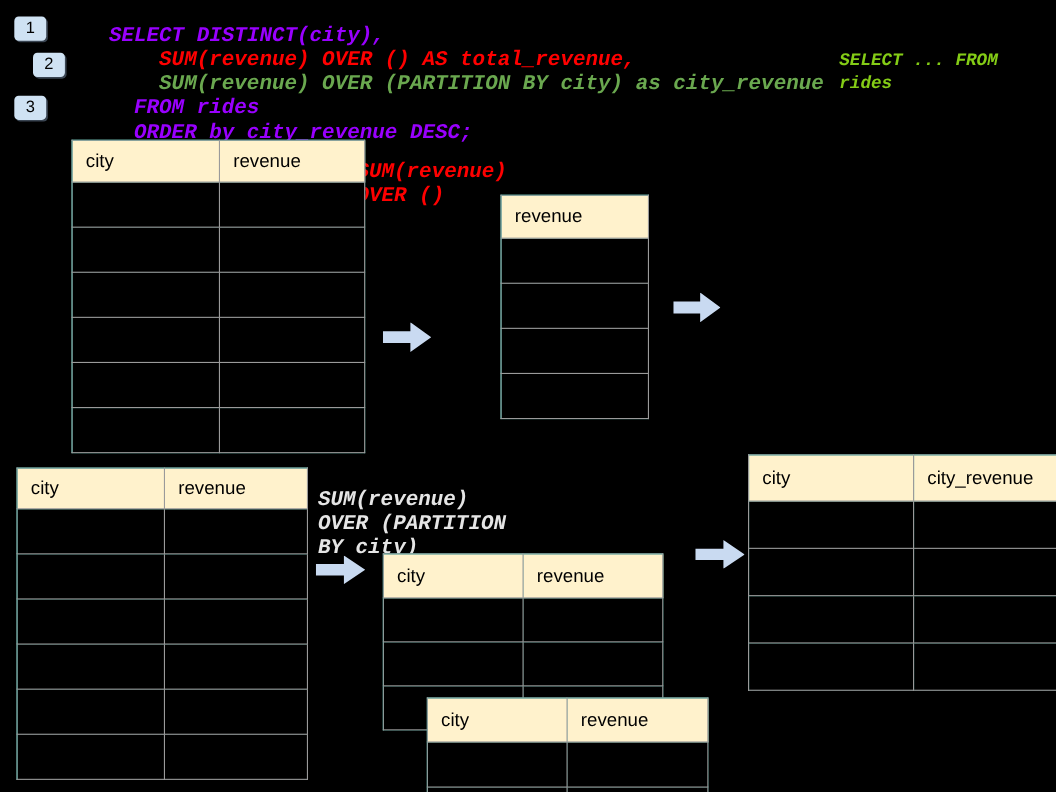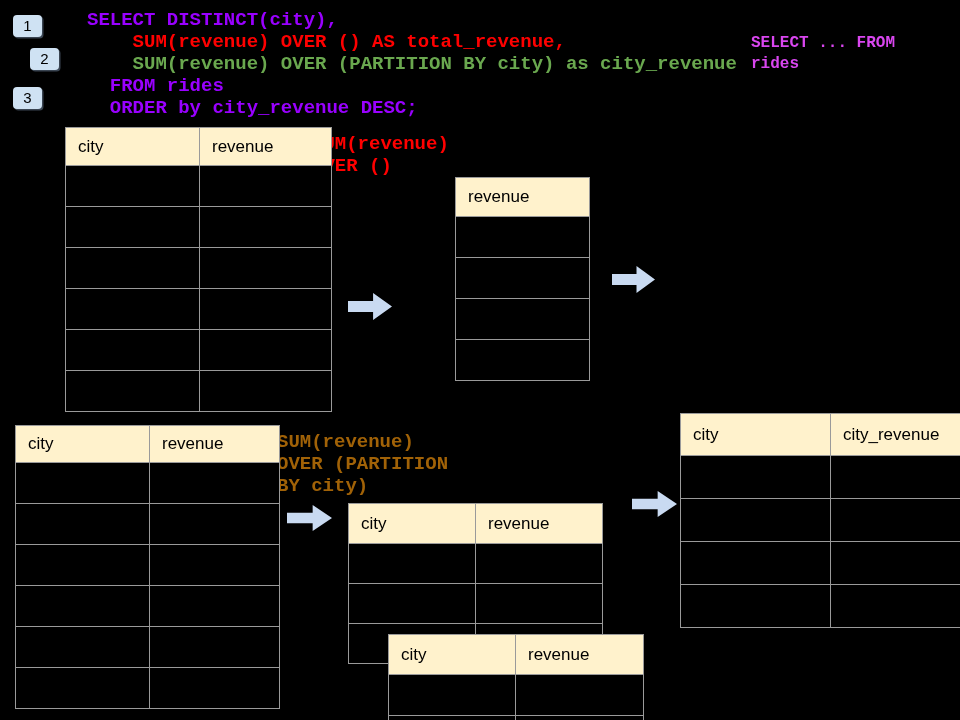--- a/index.html
+++ b/index.html
@@ -19,27 +19,28 @@
     border-radius: 4px;
     color: #000;
     font-size: 15px;
     line-height: 22px;
     text-align: center;
     box-shadow: 1.5px 1.5px 0 rgba(105,125,150,0.55);
   }
 
   
   pre.code {
-    margin: 0;
+    margin: 12px;
     position: absolute;
     font-family: "Liberation Mono", monospace;
     font-weight: bold;
     font-size: 19px;
     line-height: 22px;
     white-space: pre;
+    font-style: italic;
   }
   pre.code.small { font-size: 16px; line-height: 21px; }
   pre.code div { height: 22px; }
 
   
   table.data {
     position: absolute;
     border-collapse: collapse;
     table-layout: fixed;
     background: #14b8a6;
@@ -95,27 +96,27 @@
 </style>
 </head>
 <body>
 
 <div class="badge" style="left:13px; top:15px;">1</div>
 <div class="badge" style="left:30px; top:48px;">2</div>
 <div class="badge" style="left:13px; top:87px;">3</div>
 
 <pre class="code" style="left:87px; top:9px;"><div style="color: rgb(153, 0, 255);">SELECT DISTINCT(city),</div><div style="color: rgb(255, 0, 0);">    SUM(revenue) OVER () AS total_revenue,</div><div style="color: rgb(106, 168, 79);">    SUM(revenue) OVER (PARTITION BY city) as city_revenue</div><div style="color: rgb(153, 0, 255);">  FROM rides</div><div style="color: rgb(153, 0, 255);">  ORDER by city_revenue DESC;</div></pre>
 
-<pre class="code small" style="left: 751px; top: 33px; color: #d946ef;">SELECT ... FROM
+<pre class="code small" style="left: 751px; top: 33px; color: #84cc16;">SELECT ... FROM
 rides</pre>
 
 <pre class="code" style="left: 312px; top: 133px; color: rgb(255, 0, 0);">SUM(revenue)
 OVER ()</pre>
 
-<pre class="code" style="left: 277px; top: 431px; color: #a16207;">SUM(revenue)
+<pre class="code" style="left: 277px; top: 431px; color: #e5e5e5;">SUM(revenue)
 OVER (PARTITION
 BY city)</pre>
 
 <table class="data" id="tableA">
   <thead>
     <tr>
       <th class="c0">city</th>
       <th class="c1">revenue</th>
     </tr>
   </thead>

